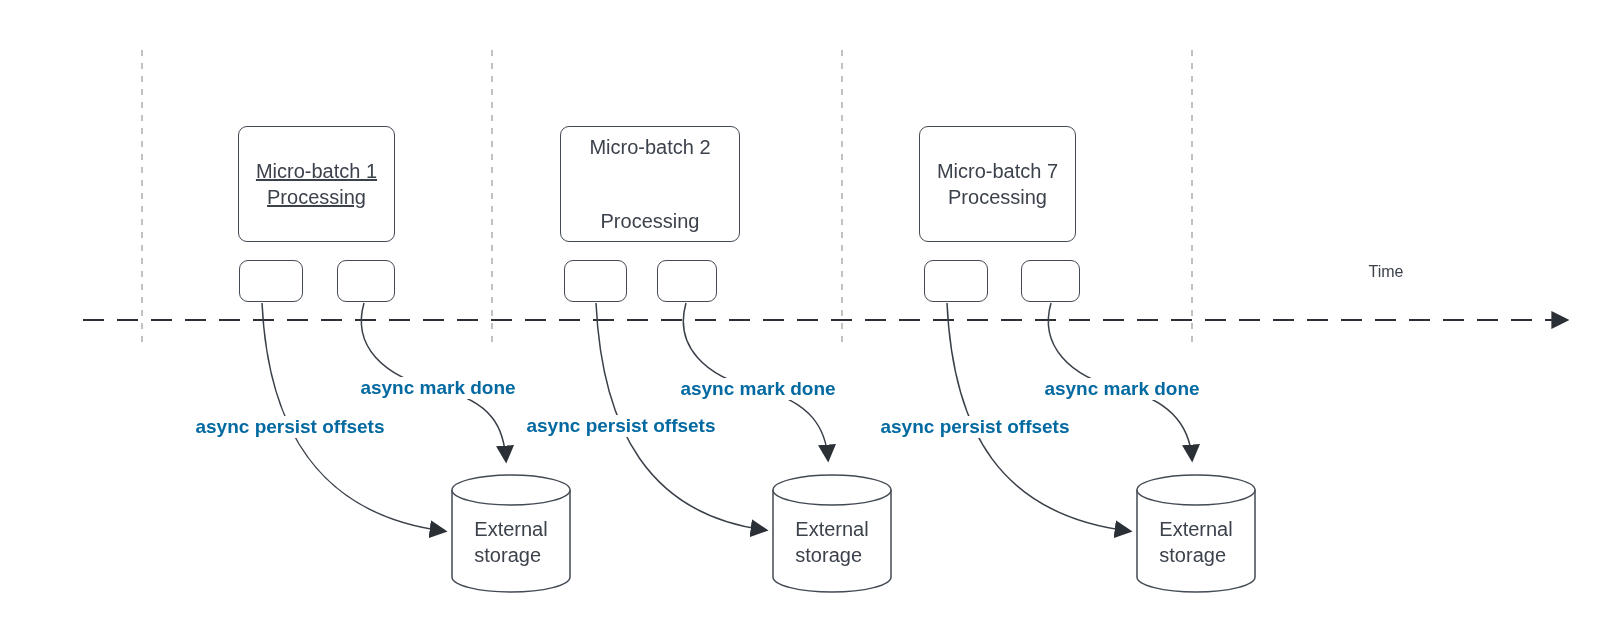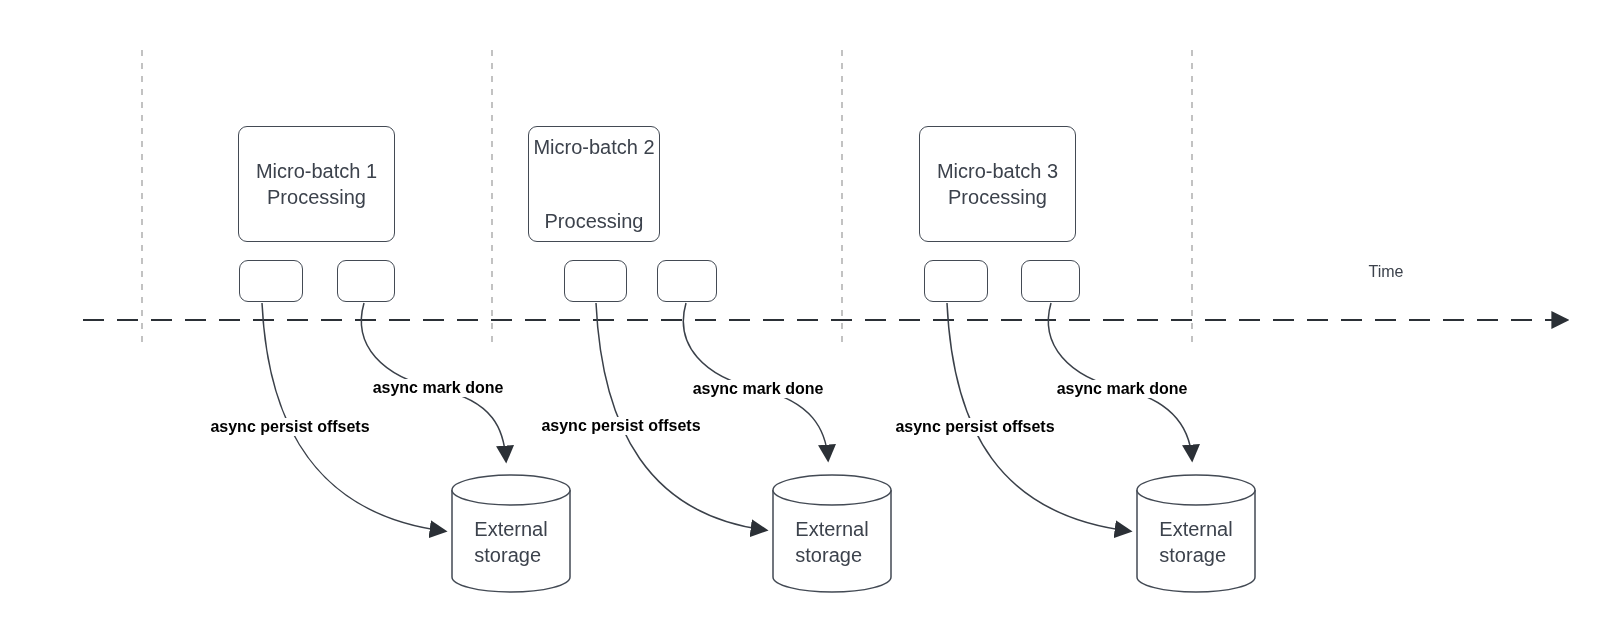--- a/index.html
+++ b/index.html
@@ -11,21 +11,21 @@
   .node{
     position:absolute;border:1.5px solid #434a54;border-radius:9px;
     background:#ffffff;box-sizing:border-box;
   }
   .batch-box{
     display:flex;flex-direction:column;align-items:center;justify-content:center;
     font-size:20px;line-height:26px;color:#3c424c;text-align:center;
   }
   .edge-label{
     position:absolute;transform:translate(-50%,-50%);
-    font-size:16px;font-weight:bold;color:#000000;background:#ffffff;
+    font-size:19px;font-weight:bold;color:#0369a1;background:#ffffff;
     padding:0 3px;white-space:nowrap;
   }
   .storage-label{
     position:absolute;transform:translate(-50%,-50%);
     font-size:20px;line-height:26px;color:#3c424c;white-space:nowrap;
   }
   .time-label{
     position:absolute;transform:translate(-50%,-50%);
     font-size:16px;color:#3c424c;white-space:nowrap;
   }
@@ -68,36 +68,36 @@
     <g>
       <path d="M773 490 V577 A59 15 0 0 0 891 577 V490" fill="#ffffff" stroke="#434a54" stroke-width="1.5"></path>
       <ellipse cx="832" cy="490" rx="59" ry="15" fill="#ffffff" stroke="#434a54" stroke-width="1.5"></ellipse>
     </g>
     <g>
       <path d="M1137 490 V577 A59 15 0 0 0 1255 577 V490" fill="#ffffff" stroke="#434a54" stroke-width="1.5"></path>
       <ellipse cx="1196" cy="490" rx="59" ry="15" fill="#ffffff" stroke="#434a54" stroke-width="1.5"></ellipse>
     </g>
   </svg>
 
-  <div class="node batch-box" style="left:238px;top:126px;width:157px;height:116px;">
+  <div class="node batch-box" style="left:238px;top:126px;width:157px;height:116px;text-decoration:underline;">
     <span>Micro-batch 1</span>
     <span>Processing</span>
   </div>
   <div class="node" style="left:239px;top:260px;width:64px;height:42px;"></div>
   <div class="node" style="left:337px;top:260px;width:58px;height:42px;"></div>
 
-  <div class="node batch-box" style="left:528px;top:126px;width:132px;height:116px;gap:48px;">
+  <div class="node batch-box" style="left:560px;top:126px;width:180px;height:116px;gap:48px;">
     <span>Micro-batch 2</span>
     <span>Processing</span>
   </div>
   <div class="node" style="left:564px;top:260px;width:63px;height:42px;"></div>
   <div class="node" style="left:657px;top:260px;width:60px;height:42px;"></div>
 
   <div class="node batch-box" style="left:919px;top:126px;width:157px;height:116px;">
-    <span>Micro-batch 3</span>
+    <span>Micro-batch 7</span>
     <span>Processing</span>
   </div>
   <div class="node" style="left:924px;top:260px;width:64px;height:42px;"></div>
   <div class="node" style="left:1021px;top:260px;width:59px;height:42px;"></div>
 
   <div class="edge-label" style="left:290px;top:427px;">async persist offsets</div>
   <div class="edge-label" style="left:438px;top:388px;">async mark done</div>
   <div class="edge-label" style="left:621px;top:426px;">async persist offsets</div>
   <div class="edge-label" style="left:758px;top:389px;">async mark done</div>
   <div class="edge-label" style="left:975px;top:427px;">async persist offsets</div>

